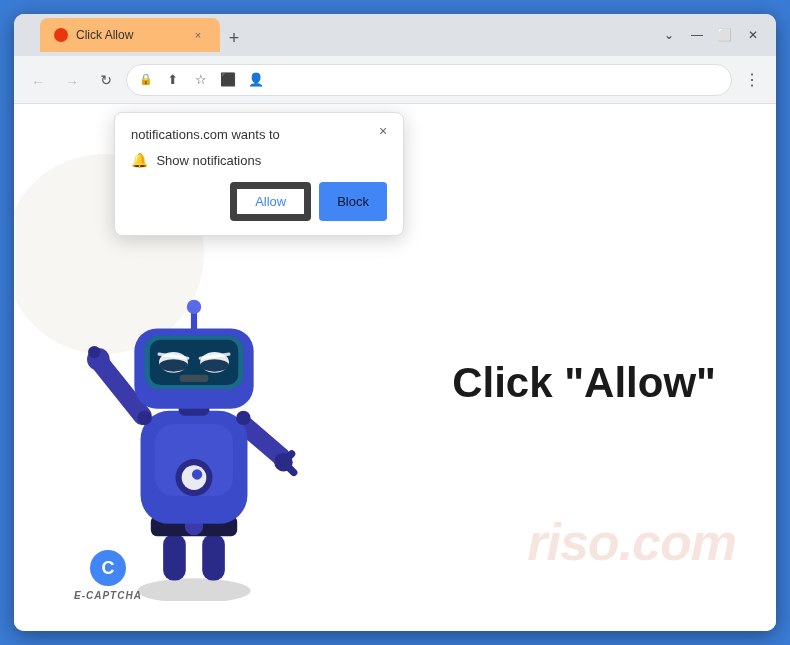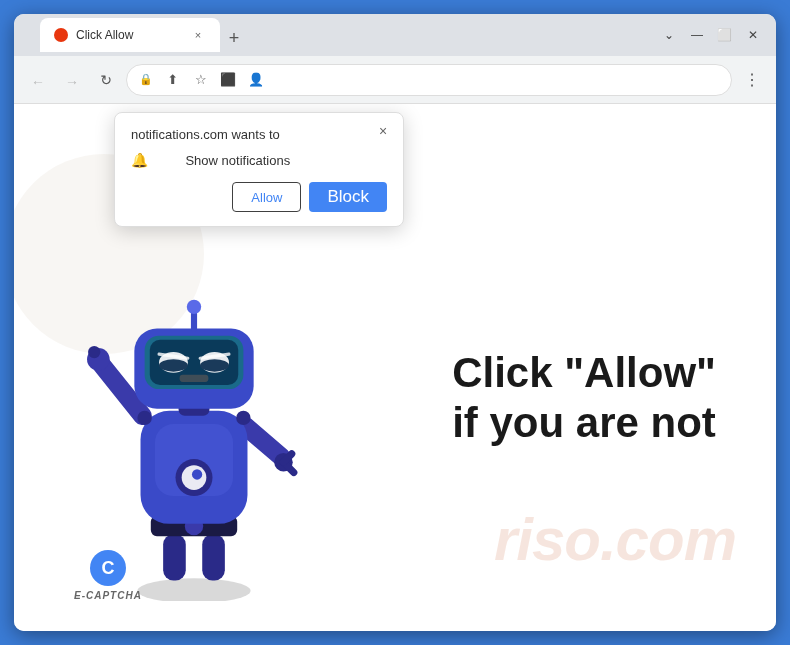--- a/index.html
+++ b/index.html
@@ -36,21 +36,21 @@
       gap: 6px;
       align-items: center;
     }
     .tab-bar {
       display: flex;
       align-items: flex-end;
       flex: 1;
       padding-left: 8px;
     }
     .tab {
-      background: #ffffff;
+      background: #fdba74;
       border-radius: 8px 8px 0 0;
       padding: 6px 14px;
       display: flex;
       align-items: center;
       gap: 8px;
       height: 34px;
       min-width: 180px;
       max-width: 220px;
     }
     .tab-favicon {
@@ -295,45 +295,44 @@
       gap: 8px;
       margin-bottom: 14px;
     }
     .bell-icon {
       font-size: 14px;
       color: #555;
     }
     .perm-label {
       font-size: 13px;
       color: #333;
-      margin-left: 29px;
     }
     .popup-buttons {
       display: flex;
       gap: 8px;
       justify-content: flex-end;
     }
     .btn-allow {
       padding: 5px 18px;
-      border: 1px solid #404040;
+      border: 7px solid #404040;
       background: #fff;
       color: #4285f4;
       border-radius: 4px;
       cursor: pointer;
       font-size: 13px;
       font-weight: 500;
     }
     .btn-block {
       padding: 5px 18px;
       border: none;
       background: #4285f4;
-      color: #ffffff;
+      color: #0f172a;
       border-radius: 4px;
       cursor: pointer;
-      font-size: 17px;
+      font-size: 13px;
       font-weight: 500;
     }
 
     
     svg.robot { width: 100%; height: 100%; }
   </style>
 </head>
 <body>
 
 <div class="browser-window">
@@ -370,21 +369,21 @@
         <button class="addr-action-btn">⬛</button>
         <button class="addr-action-btn">👤</button>
       </div>
     </div>
     <button class="menu-btn">⋮</button>
   </div>
 
   <div class="page-content">
 
     <div class="watermark">
-      <span style="font-style:italic; opacity:0.15; color:#c85a2a; font-size:60px; font-weight:900; letter-spacing:-1px;">riso<span style="color:#c85a2a;">.com</span></span>
+      <span style="font-style:italic; opacity:0.15; color:#c85a2a; font-size:52px; font-weight:900; letter-spacing:-1px;">riso<span style="color:#c85a2a;">.com</span></span>
     </div>
 
     <div style="position:absolute; left:-10px; top:50px; width:200px; height:200px; border-radius:50%; background:rgba(200,180,160,0.12);"></div>
 
     <div class="notification-popup">
       <p class="popup-title">notifications.com wants to</p>
       <button class="popup-close">×</button>
       <div class="popup-perm-row">
         <span class="bell-icon">🔔</span>
         <span class="perm-label">Show notifications</span>
@@ -449,21 +448,20 @@
 
         <circle cx="13" cy="108" r="6" fill="#2a2a88"></circle>
 
         <line x1="197" y1="215" x2="207" y2="225" stroke="#2a2a88" stroke-width="7" stroke-linecap="round"></line>
         <line x1="197" y1="215" x2="205" y2="207" stroke="#2a2a88" stroke-width="7" stroke-linecap="round"></line>
       </svg>
     </div>
 
     <div class="main-text">
       <div>Click "Allow"</div>
-      <div>if you are not</div>
     </div>
 
     <div class="ecaptcha">
       <svg class="ecaptcha-logo" viewBox="0 0 36 36" xmlns="http://www.w3.org/2000/svg">
         <circle cx="18" cy="18" r="18" fill="#4285f4"></circle>
         <text x="18" y="24" text-anchor="middle" font-size="18" font-weight="900" fill="#fff" font-family="Arial">C</text>
       </svg>
       <span class="ecaptcha-text">E-CAPTCHA</span>
     </div>
 

